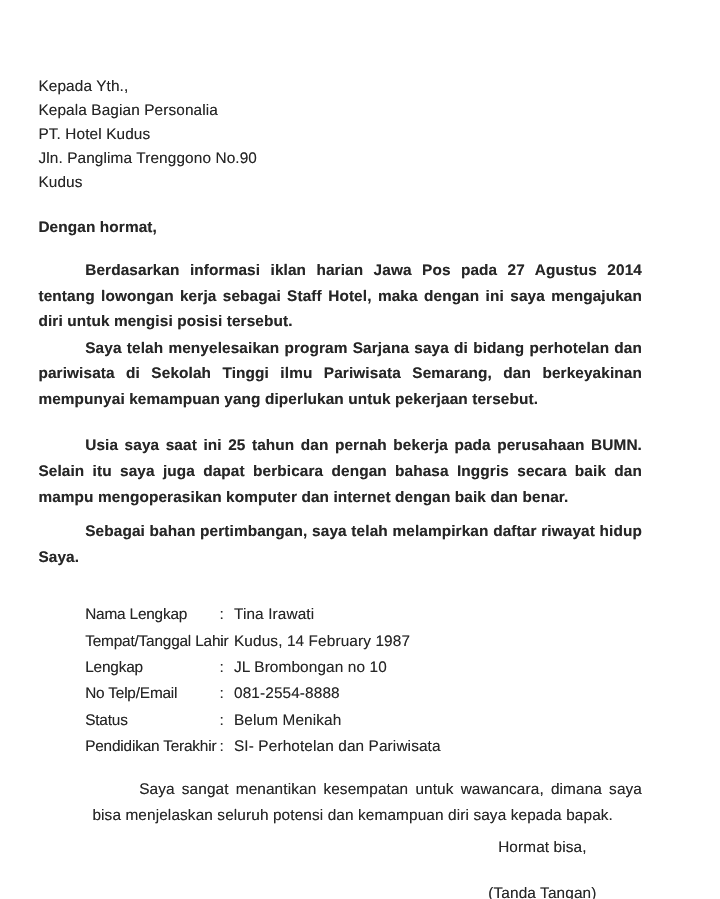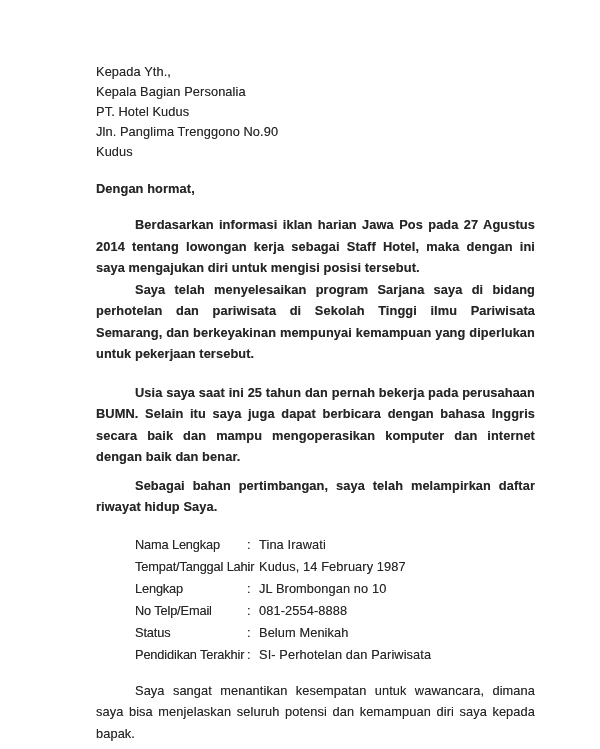--- a/index.html
+++ b/index.html
@@ -8,52 +8,53 @@
     background: #ffffff;
     font-family: "Liberation Sans", "DejaVu Sans", sans-serif;
     color: #262626;
   }
   .page {
     position: relative;
     width: 600px;
     height: 749px;
     background: #ffffff;
     overflow: hidden;
-    padding: 62px 65px 0 96px;
+    padding: 62px 65px 0 32px;
     text-shadow: 0 0 0.5px rgba(20,20,20,0.45); 
   }
   .letter {
     font-size: 12.8px;
     line-height: 21.5px;
     letter-spacing: 0.1px;
   }
   .recipient { line-height: 20px; }
   .recipient div { white-space: nowrap; }
   .salutation { margin-top: 16px; line-height: 21px; font-weight: bold; }
   .paras { margin-top: 15px; }
   .para {
     text-align: justify;
     text-indent: 39px;
     font-weight: bold;
   }
   .para.gap-sm  { margin-top: 17px; }
   .para.gap-xs  { margin-top: 7px; }
   .details {
-    margin-top: 16px;
+    margin-top: 26px;
     margin-left: 39px;
     line-height: 22px;
   }
   .d-row { position: relative; height: 22px; white-space: nowrap; }
   .d-label { display: inline-block; letter-spacing: -0.15px; }
   .d-colon { position: absolute; left: 112px; top: 0; }
   .d-value { position: absolute; left: 124px; top: 0; letter-spacing: 0.1px; }
   .closing-para {
     margin-top: 14px;
     text-align: justify;
     text-indent: 39px;
+    margin-left: 45px;
   }
   .signature {
     margin-top: 5px;
     margin-left: 340px;
     width: 160px;
     text-align: center;
     line-height: 21px;
   }
   .sig-placeholder { margin-top: 17px; }
 </style>

